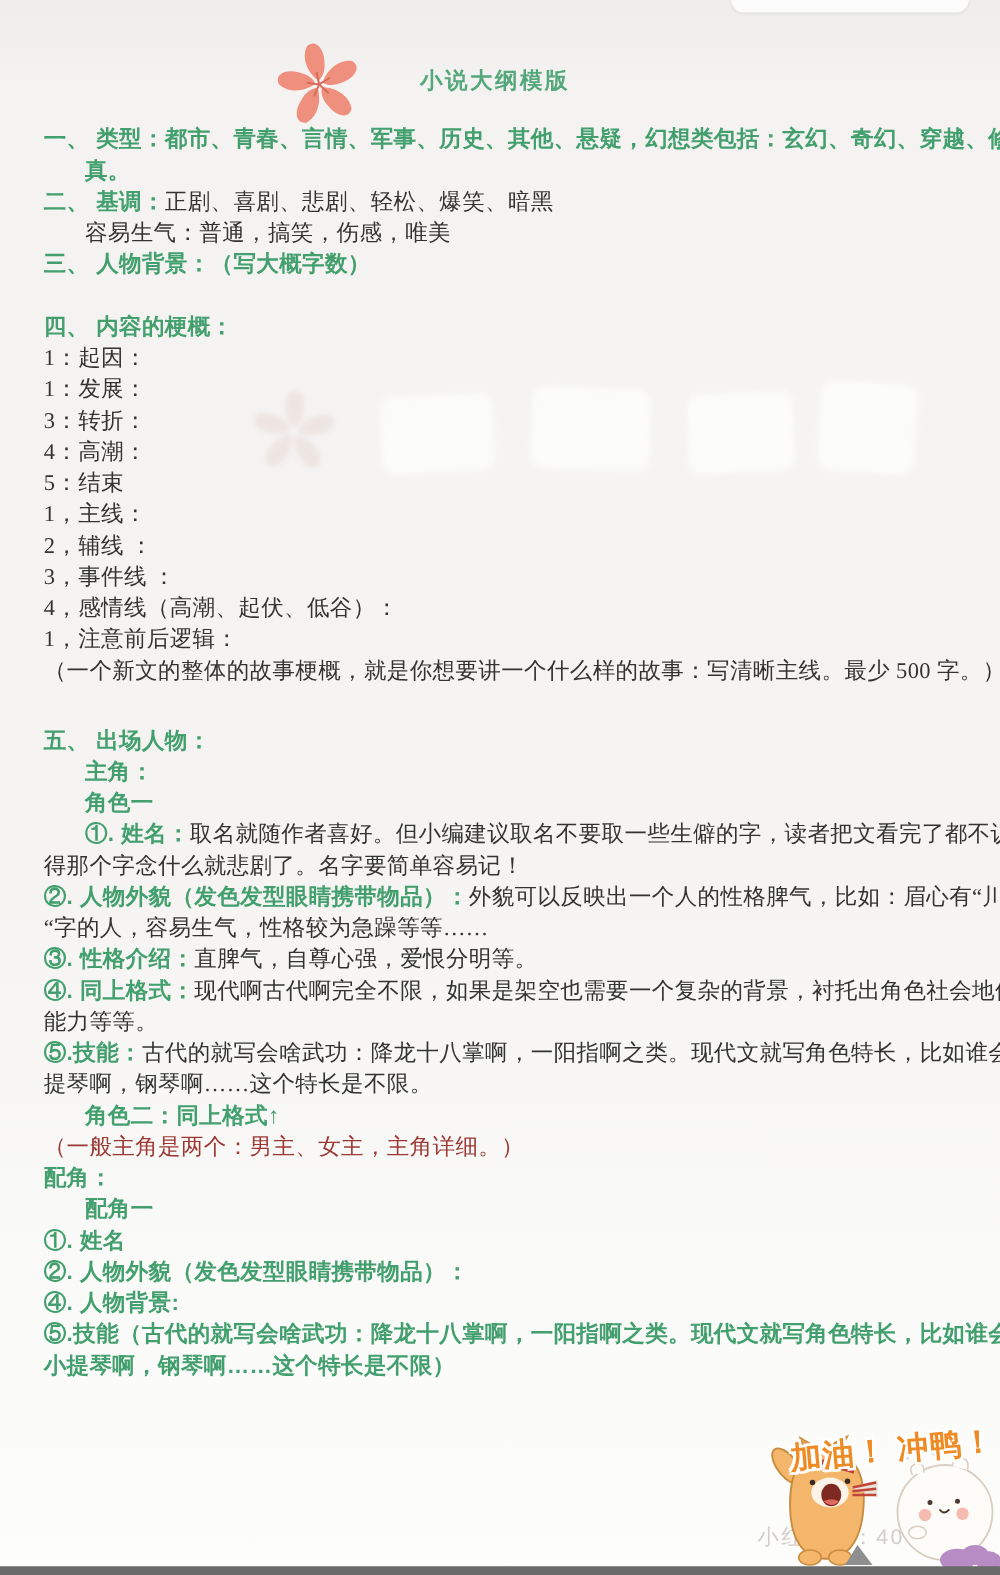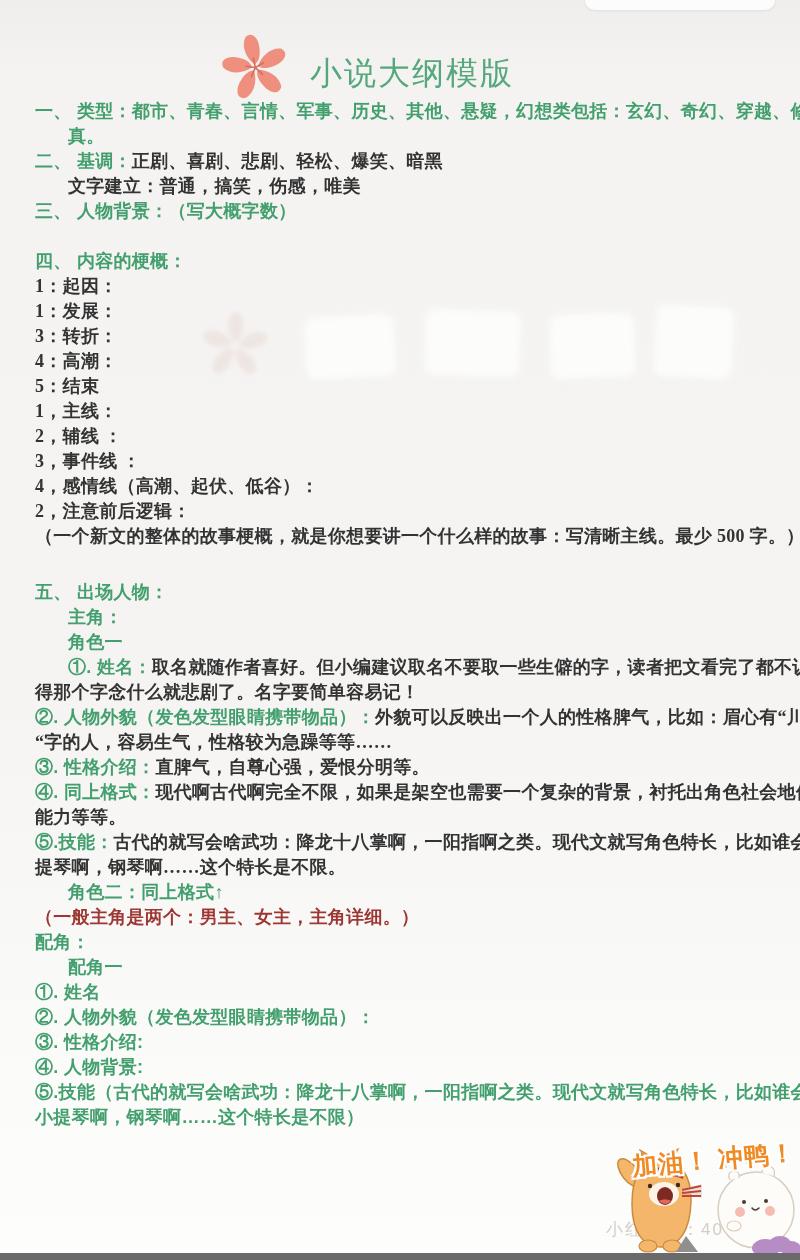--- a/index.html
+++ b/index.html
@@ -7,28 +7,28 @@
     width:800px;height:1260px;position:relative;overflow:hidden;
     font-family:"Liberation Sans",sans-serif;
     background:linear-gradient(180deg,#efeeec 0%,#f4f3f1 6%,#f5f4f2 55%,#fbfbfa 86%,#fdfdfc 100%);
   }
   .page{position:absolute;inset:0;}
   
   .top-card{position:absolute;left:585px;top:-12px;width:190px;height:22px;border-radius:10px;
     background:#fcfcfc;box-shadow:0 1px 3px rgba(0,0,0,0.07);}
   
   .flower{position:absolute;left:215px;top:24px;width:80px;height:84px;transform:rotate(-12deg);}
-  .doc-title{position:absolute;left:310px;top:52px;font-size:32px;font-weight:400;color:#55a77c;letter-spacing:2px;}
+  .doc-title{position:absolute;left:336px;top:52px;font-size:18px;font-weight:700;color:#55a77c;letter-spacing:2px;}
   
   .doc-body{position:absolute;left:35px;top:99px;width:740px;}
   .line{height:25px;line-height:25px;font-size:18px;white-space:nowrap;letter-spacing:0.3px;}
   .line.ind{padding-left:33px;}
   .seg-g{color:#43a06e;font-weight:700;font-family:"Liberation Sans",sans-serif;}
-  .seg-k{color:#333333;font-weight:700;font-family:"Liberation Serif",serif;}
-  .seg-r{color:#9c3733;font-weight:700;font-family:"Liberation Sans",sans-serif;}
+  .seg-k{color:#333333;font-weight:400;font-family:"Liberation Serif",serif;}
+  .seg-r{color:#9c3733;font-weight:400;font-family:"Liberation Sans",sans-serif;}
   
   .mid-watermark{position:absolute;left:195px;top:298px;width:540px;height:95px;pointer-events:none;}
   .wm-blob{position:absolute;background:#fdfdfc;filter:blur(3px);border-radius:10px;opacity:0.9;}
   .wm-flower{position:absolute;left:0;top:6px;width:80px;height:80px;opacity:0.5;filter:blur(2px);}
   
   .cheer-text{position:absolute;left:632px;top:1143px;font-size:25px;font-weight:700;color:#ef8b25;
     transform:rotate(-5deg);white-space:nowrap;letter-spacing:1px;
     text-shadow:-2px -2px 0 #fff,2px -2px 0 #fff,-2px 2px 0 #fff,2px 2px 0 #fff,0 -2px 0 #fff,0 2px 0 #fff,-2px 0 0 #fff,2px 0 0 #fff;
     z-index:4;}
   .mascots{position:absolute;left:598px;top:1128px;width:202px;height:126px;z-index:3;}
@@ -61,55 +61,54 @@
       </g>
     </g>
   </svg>
 
   <div class="doc-title">小说大纲模版</div>
 
   <div class="doc-body">
       <div class="line"><span class="seg-g">一、 类型：都市、青春、言情、军事、历史、其他、悬疑，幻想类包括：玄幻、奇幻、穿越、修</span></div>
       <div class="line ind"><span class="seg-g">真。</span></div>
       <div class="line"><span class="seg-g">二、 基调：</span><span class="seg-k">正剧、喜剧、悲剧、轻松、爆笑、暗黑</span></div>
-      <div class="line ind"><span class="seg-k">文字建立：普通，搞笑，伤感，唯美</span></div>
+      <div class="line ind"><span class="seg-k">容易生气：普通，搞笑，伤感，唯美</span></div>
       <div class="line"><span class="seg-g">三、 人物背景：（写大概字数）</span></div>
       <div class="line" style="height: 25px;"></div>
       <div class="line"><span class="seg-g">四、 内容的梗概：</span></div>
       <div class="line"><span class="seg-k">1：起因：</span></div>
       <div class="line"><span class="seg-k">1：发展：</span></div>
       <div class="line"><span class="seg-k">3：转折：</span></div>
       <div class="line"><span class="seg-k">4：高潮：</span></div>
       <div class="line"><span class="seg-k">5：结束</span></div>
       <div class="line"><span class="seg-k">1，主线：</span></div>
       <div class="line"><span class="seg-k">2，辅线 ：</span></div>
       <div class="line"><span class="seg-k">3，事件线 ：</span></div>
       <div class="line"><span class="seg-k">4，感情线（高潮、起伏、低谷）：</span></div>
-      <div class="line"><span class="seg-k">2，注意前后逻辑：</span></div>
+      <div class="line"><span class="seg-k">1，注意前后逻辑：</span></div>
       <div class="line"><span class="seg-k">（一个新文的整体的故事梗概，就是你想要讲一个什么样的故事：写清晰主线。最少 500 字。）</span></div>
       <div class="line" style="height: 31px;"></div>
       <div class="line"><span class="seg-g">五、 出场人物：</span></div>
       <div class="line ind"><span class="seg-g">主角：</span></div>
       <div class="line ind"><span class="seg-g">角色一</span></div>
       <div class="line ind"><span class="seg-g">①. 姓名：</span><span class="seg-k">取名就随作者喜好。但小编建议取名不要取一些生僻的字，读者把文看完了都不认</span></div>
       <div class="line"><span class="seg-k">得那个字念什么就悲剧了。名字要简单容易记！</span></div>
       <div class="line"><span class="seg-g">②. 人物外貌（发色发型眼睛携带物品）：</span><span class="seg-k">外貌可以反映出一个人的性格脾气，比如：眉心有“川</span></div>
       <div class="line"><span class="seg-k">“字的人，容易生气，性格较为急躁等等……</span></div>
       <div class="line"><span class="seg-g">③. 性格介绍：</span><span class="seg-k">直脾气，自尊心强，爱恨分明等。</span></div>
       <div class="line"><span class="seg-g">④. 同上格式：</span><span class="seg-k">现代啊古代啊完全不限，如果是架空也需要一个复杂的背景，衬托出角色社会地位，</span></div>
       <div class="line"><span class="seg-k">能力等等。</span></div>
       <div class="line"><span class="seg-g">⑤.技能：</span><span class="seg-k">古代的就写会啥武功：降龙十八掌啊，一阳指啊之类。现代文就写角色特长，比如谁会小</span></div>
       <div class="line"><span class="seg-k">提琴啊，钢琴啊……这个特长是不限。</span></div>
       <div class="line ind"><span class="seg-g">角色二：同上格式↑</span></div>
       <div class="line"><span class="seg-r">（一般主角是两个：男主、女主，主角详细。）</span></div>
       <div class="line"><span class="seg-g">配角：</span></div>
       <div class="line ind"><span class="seg-g">配角一</span></div>
       <div class="line"><span class="seg-g">①. 姓名</span></div>
       <div class="line"><span class="seg-g">②. 人物外貌（发色发型眼睛携带物品）：</span></div>
-      <div class="line"><span class="seg-g">③. 性格介绍:</span></div>
       <div class="line"><span class="seg-g">④. 人物背景:</span></div>
       <div class="line"><span class="seg-g">⑤.技能（古代的就写会啥武功：降龙十八掌啊，一阳指啊之类。现代文就写角色特长，比如谁会</span></div>
       <div class="line"><span class="seg-g">小提琴啊，钢琴啊……这个特长是不限）</span></div>
     </div>
 
   <div class="mid-watermark">
     <svg class="wm-flower" viewBox="0 0 100 100">
       <g transform="translate(50,52)" fill="#e7d8d3">
         <path transform="rotate(0)" d="M0,-4 C-9,-14 -12,-30 -4,-40 C6,-46 12,-34 10,-22 C9,-12 5,-6 0,-4 Z"></path>
         <path transform="rotate(72)" d="M0,-4 C-9,-14 -12,-30 -4,-40 C6,-46 12,-34 10,-22 C9,-12 5,-6 0,-4 Z"></path>

